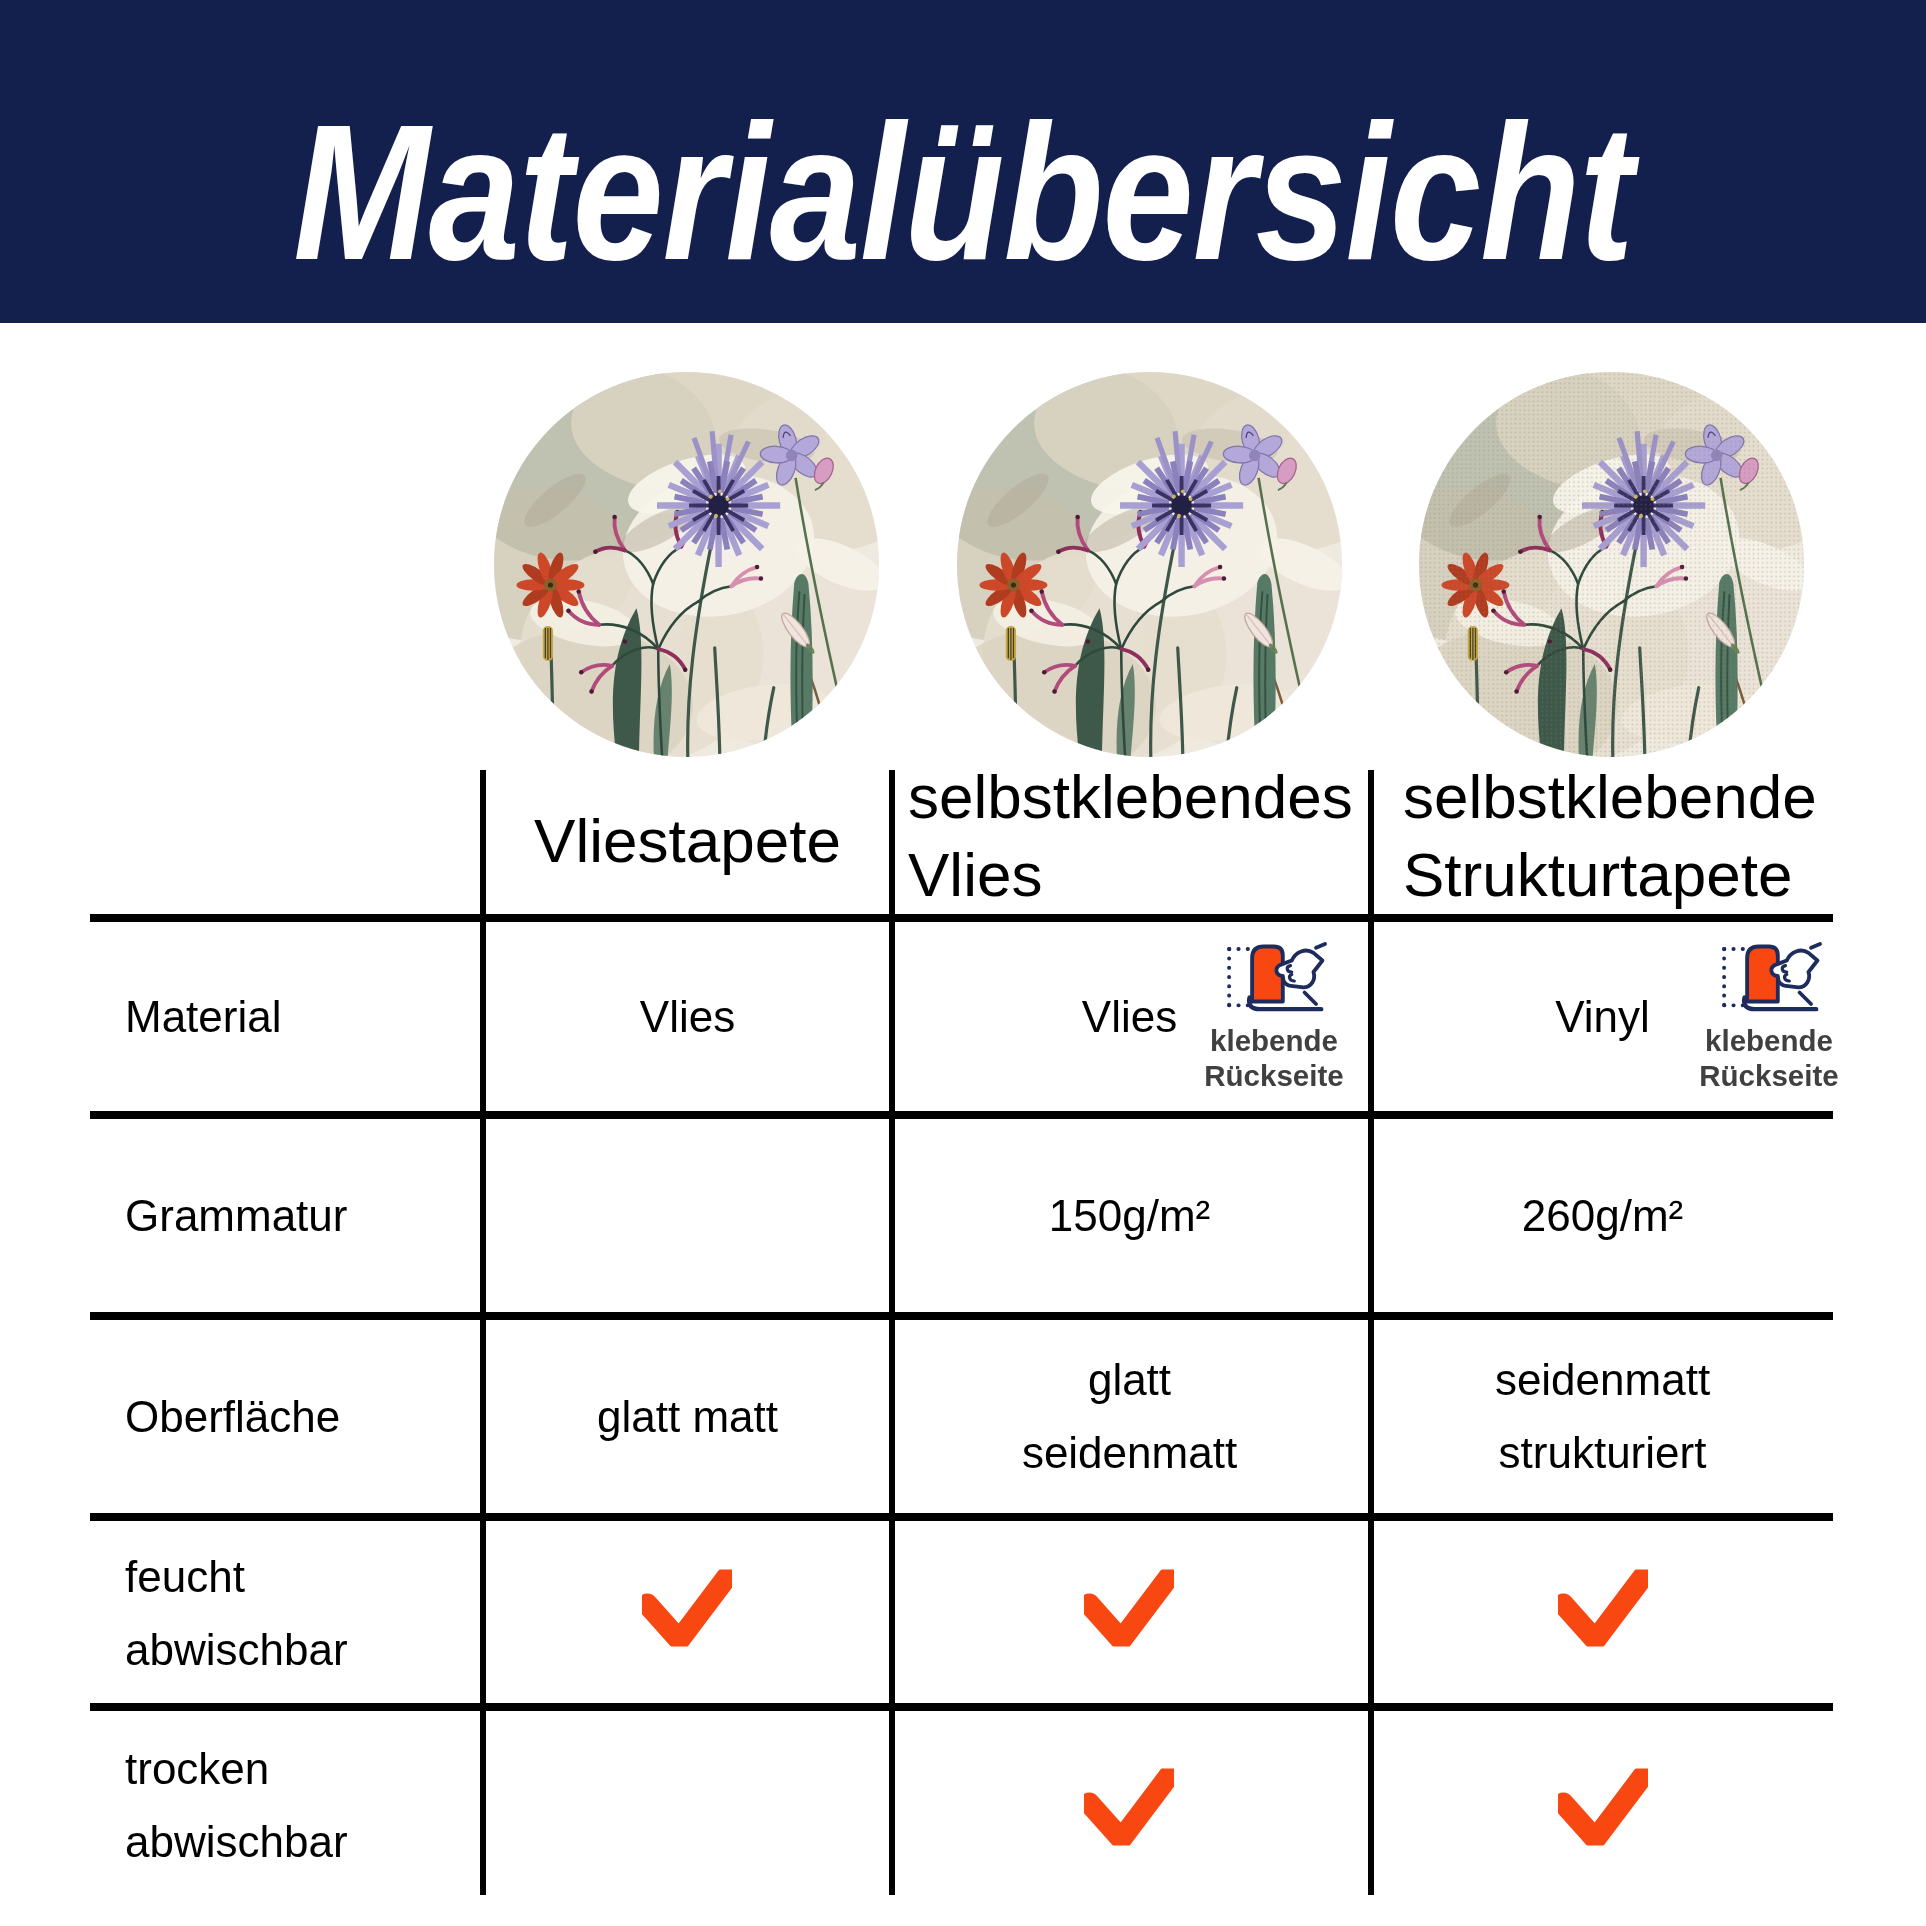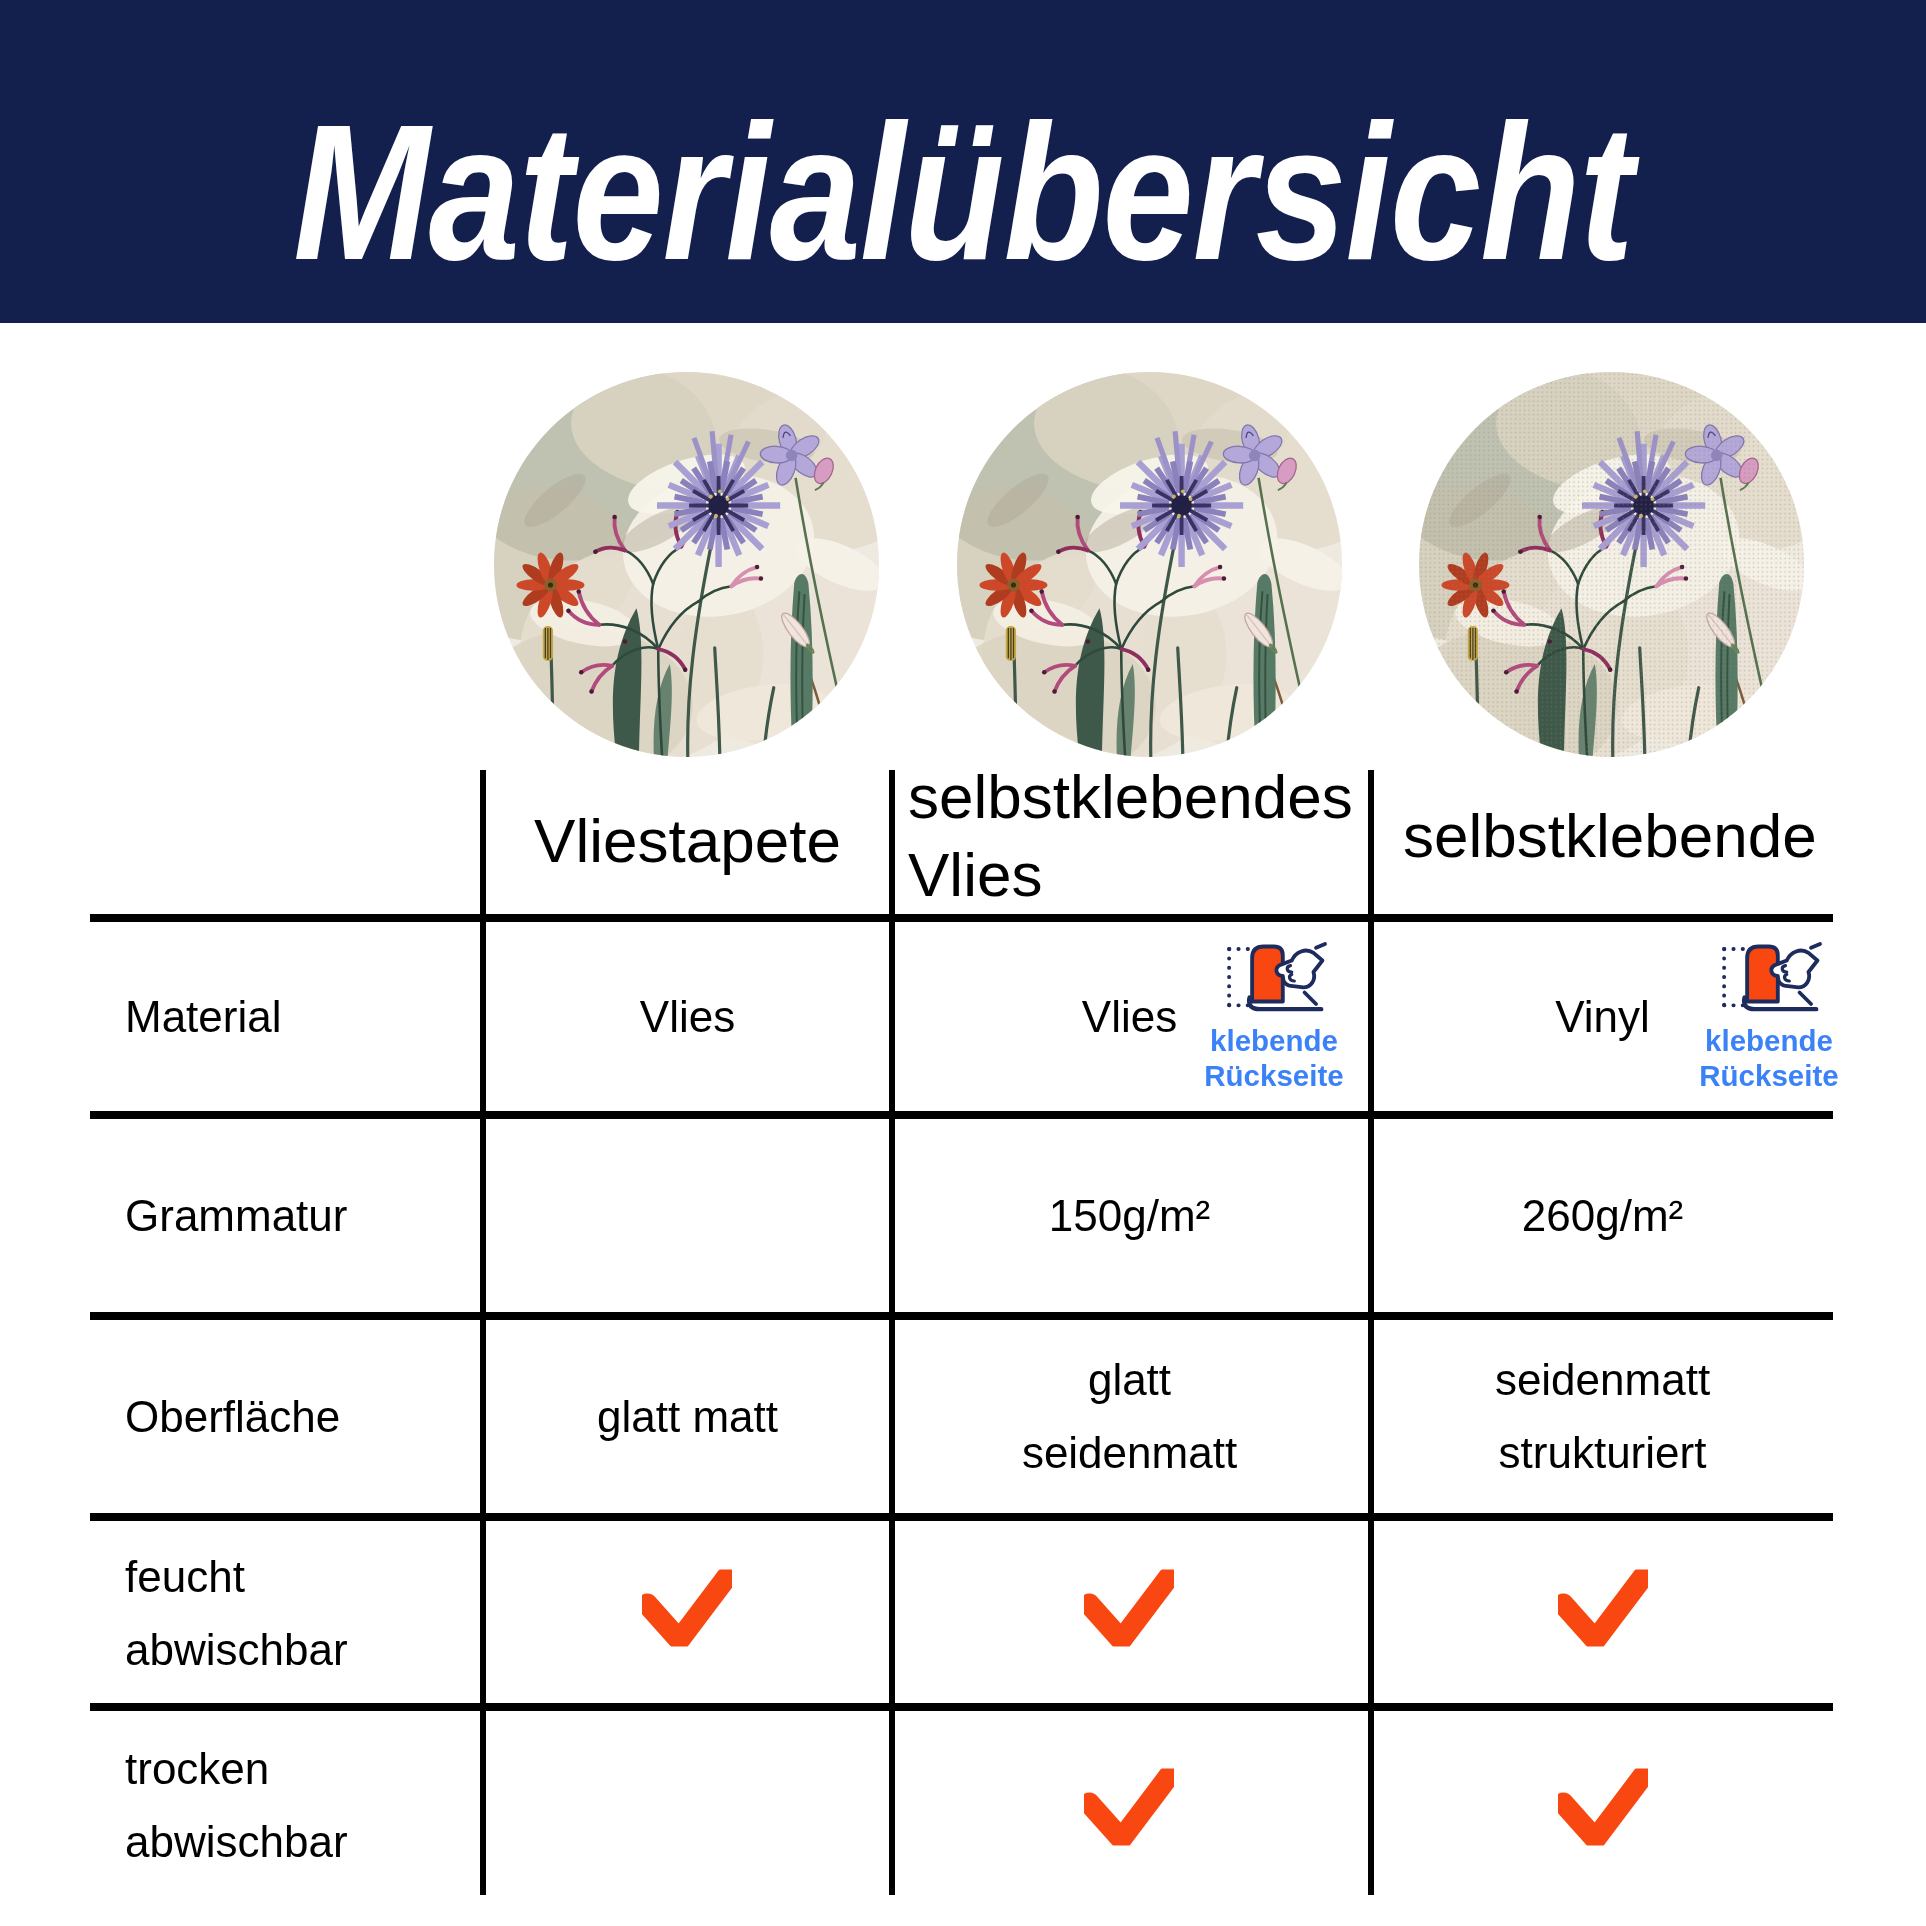--- a/index.html
+++ b/index.html
@@ -21,21 +21,21 @@
 
   
   .cell{position:absolute;font-size:44px;line-height:73px;transform:translateY(-50%);}
   .lbl{left:125px;text-align:left;}
   .ctr{text-align:center;}
   .hdr{font-size:62px;line-height:78px;}
 
   
   .badge{position:absolute;width:154px;transform:translateY(-50%);text-align:center;}
   .badge svg{display:block;margin:0 auto 6.4px auto;}
-  .badge .cap{font-size:29.5px;line-height:35px;font-weight:700;color:#3b82f6;}
+  .badge .cap{font-size:29.5px;line-height:35px;font-weight:700;color:#404040;}
 
   
   .check{position:absolute;width:90px;height:77px;transform:translate(-50%,-50%);}
 
   .defsvg{position:absolute;width:0;height:0;}
 </style>
 </head>
 <body>
 
 <div id="stage">
@@ -274,20 +274,21 @@
 
   <div class="cell ctr hdr" style="left:486px;width:403px;top:841px">
     <div>Vliestapete</div>
   </div>
   <div class="cell hdr" style="left:908px;top:836px">
     <div>selbstklebendes</div>
     <div>Vlies</div>
   </div>
   <div class="cell hdr" style="left:1403px;top:836px">
     <div>selbstklebende</div>
+    <div>Strukturtapete</div>
   </div>
 
   <div class="cell lbl" style="top:1016px">Material</div>
   <div class="cell ctr" style="left:486px;width:403px;top:1016px">Vlies</div>
   <div class="cell ctr" style="left:898px;width:463px;top:1016px">Vlies</div>
   <div class="cell ctr" style="left:1378px;width:449px;top:1016px">Vinyl</div>
 
   <div class="badge" style="left:1197px;top:1016px">
     <svg width="109" height="78" viewBox="0 0 170 122">
         <use href="#peelicon"></use>

